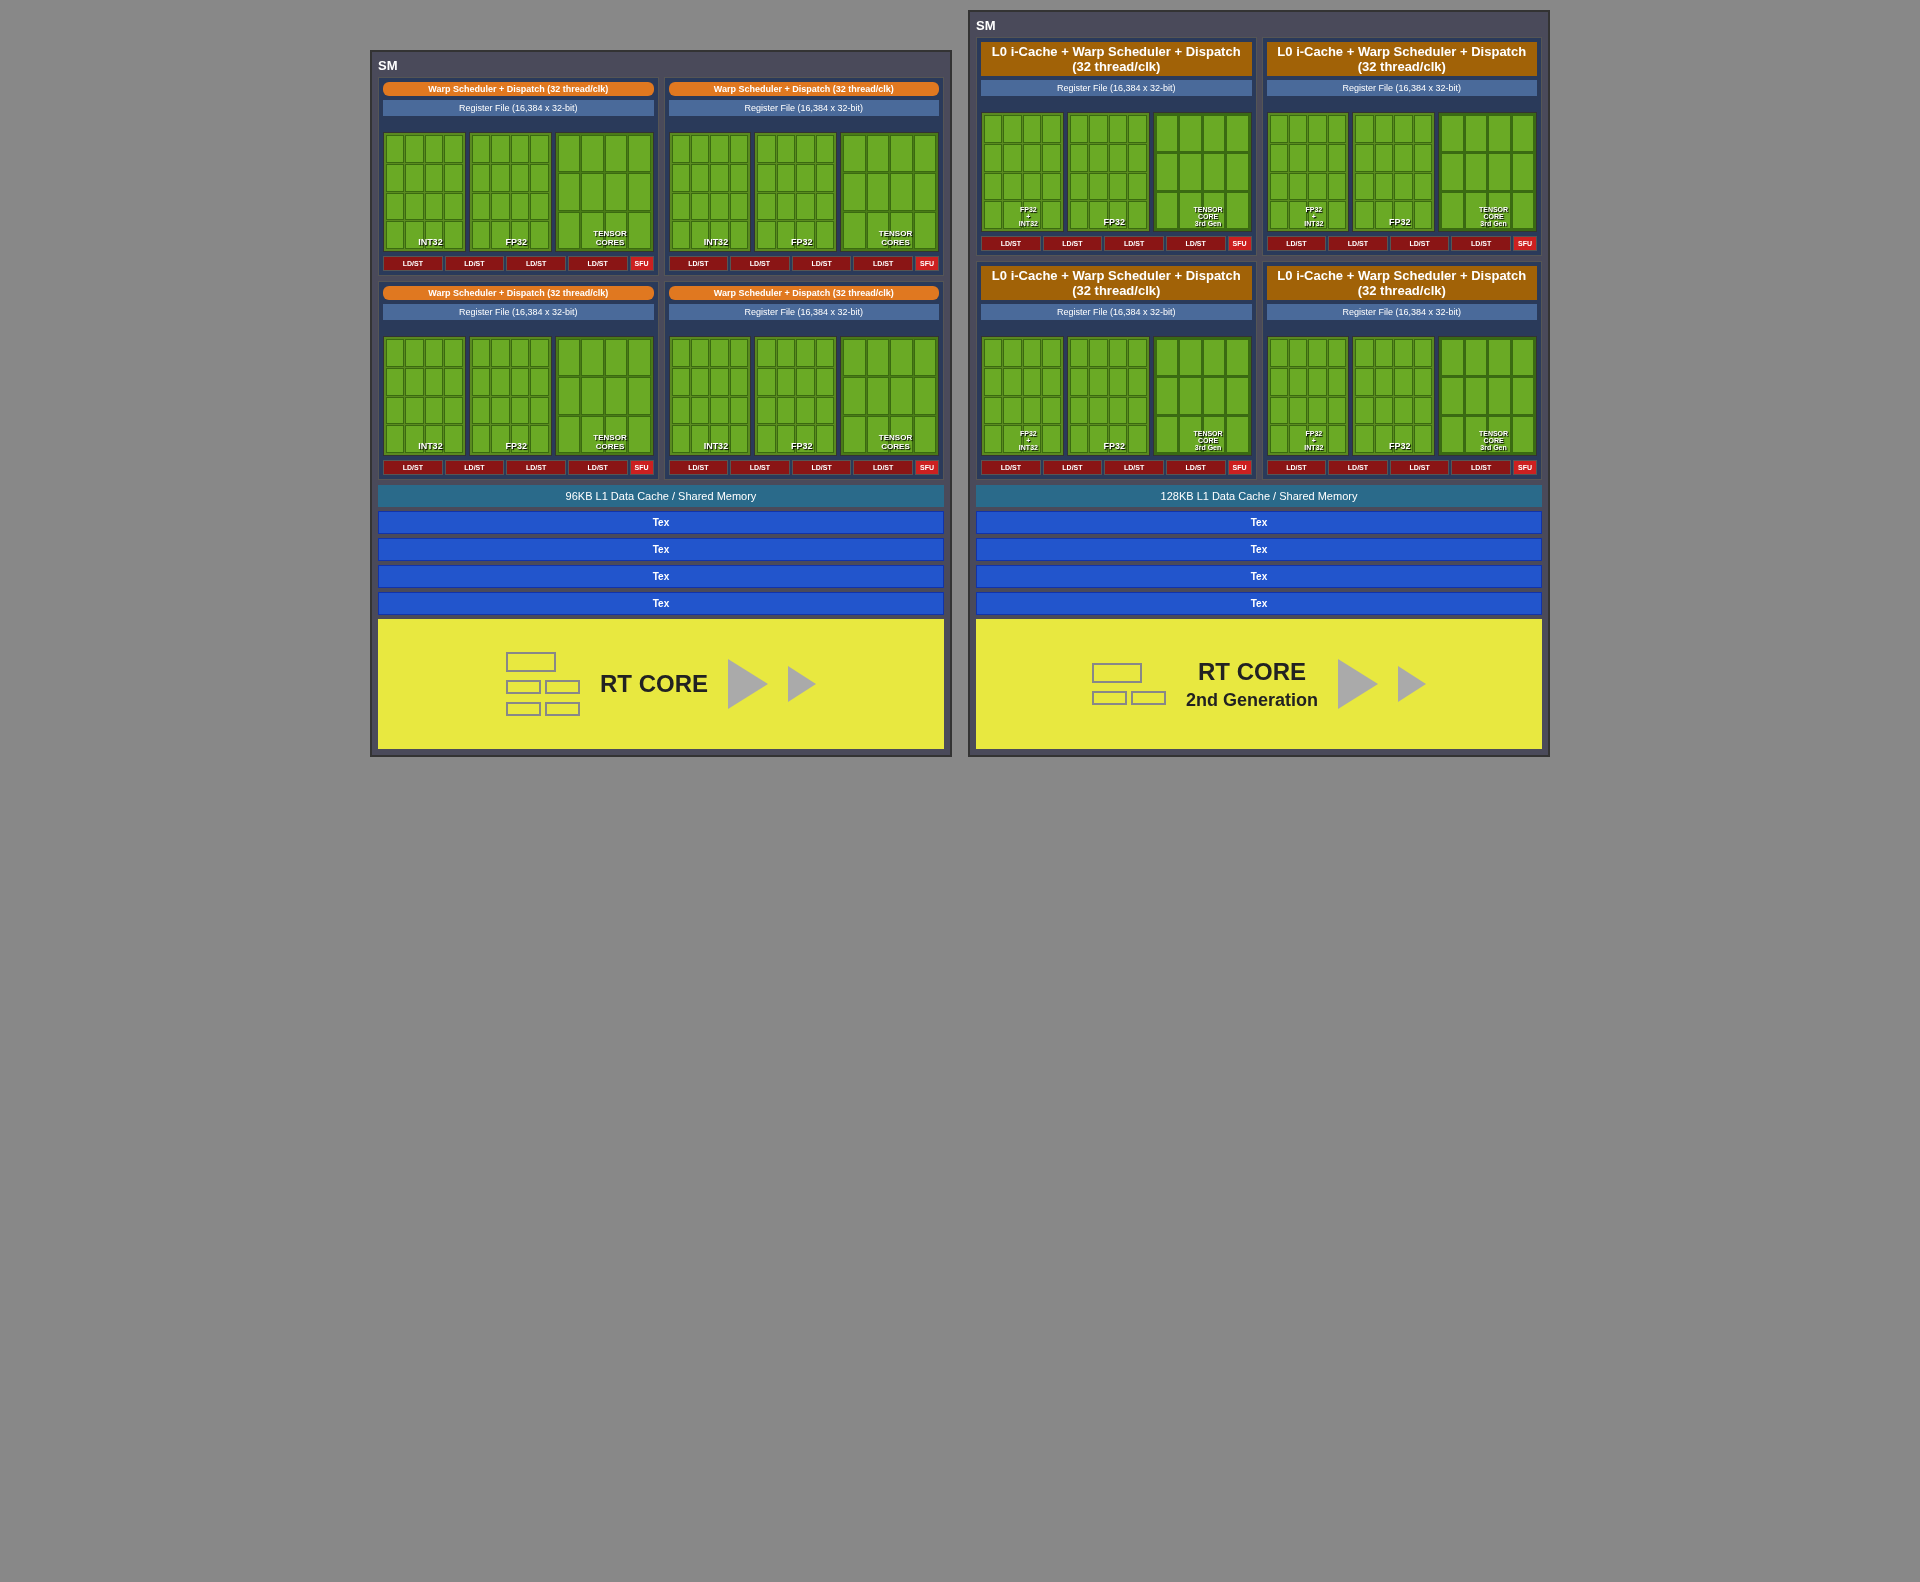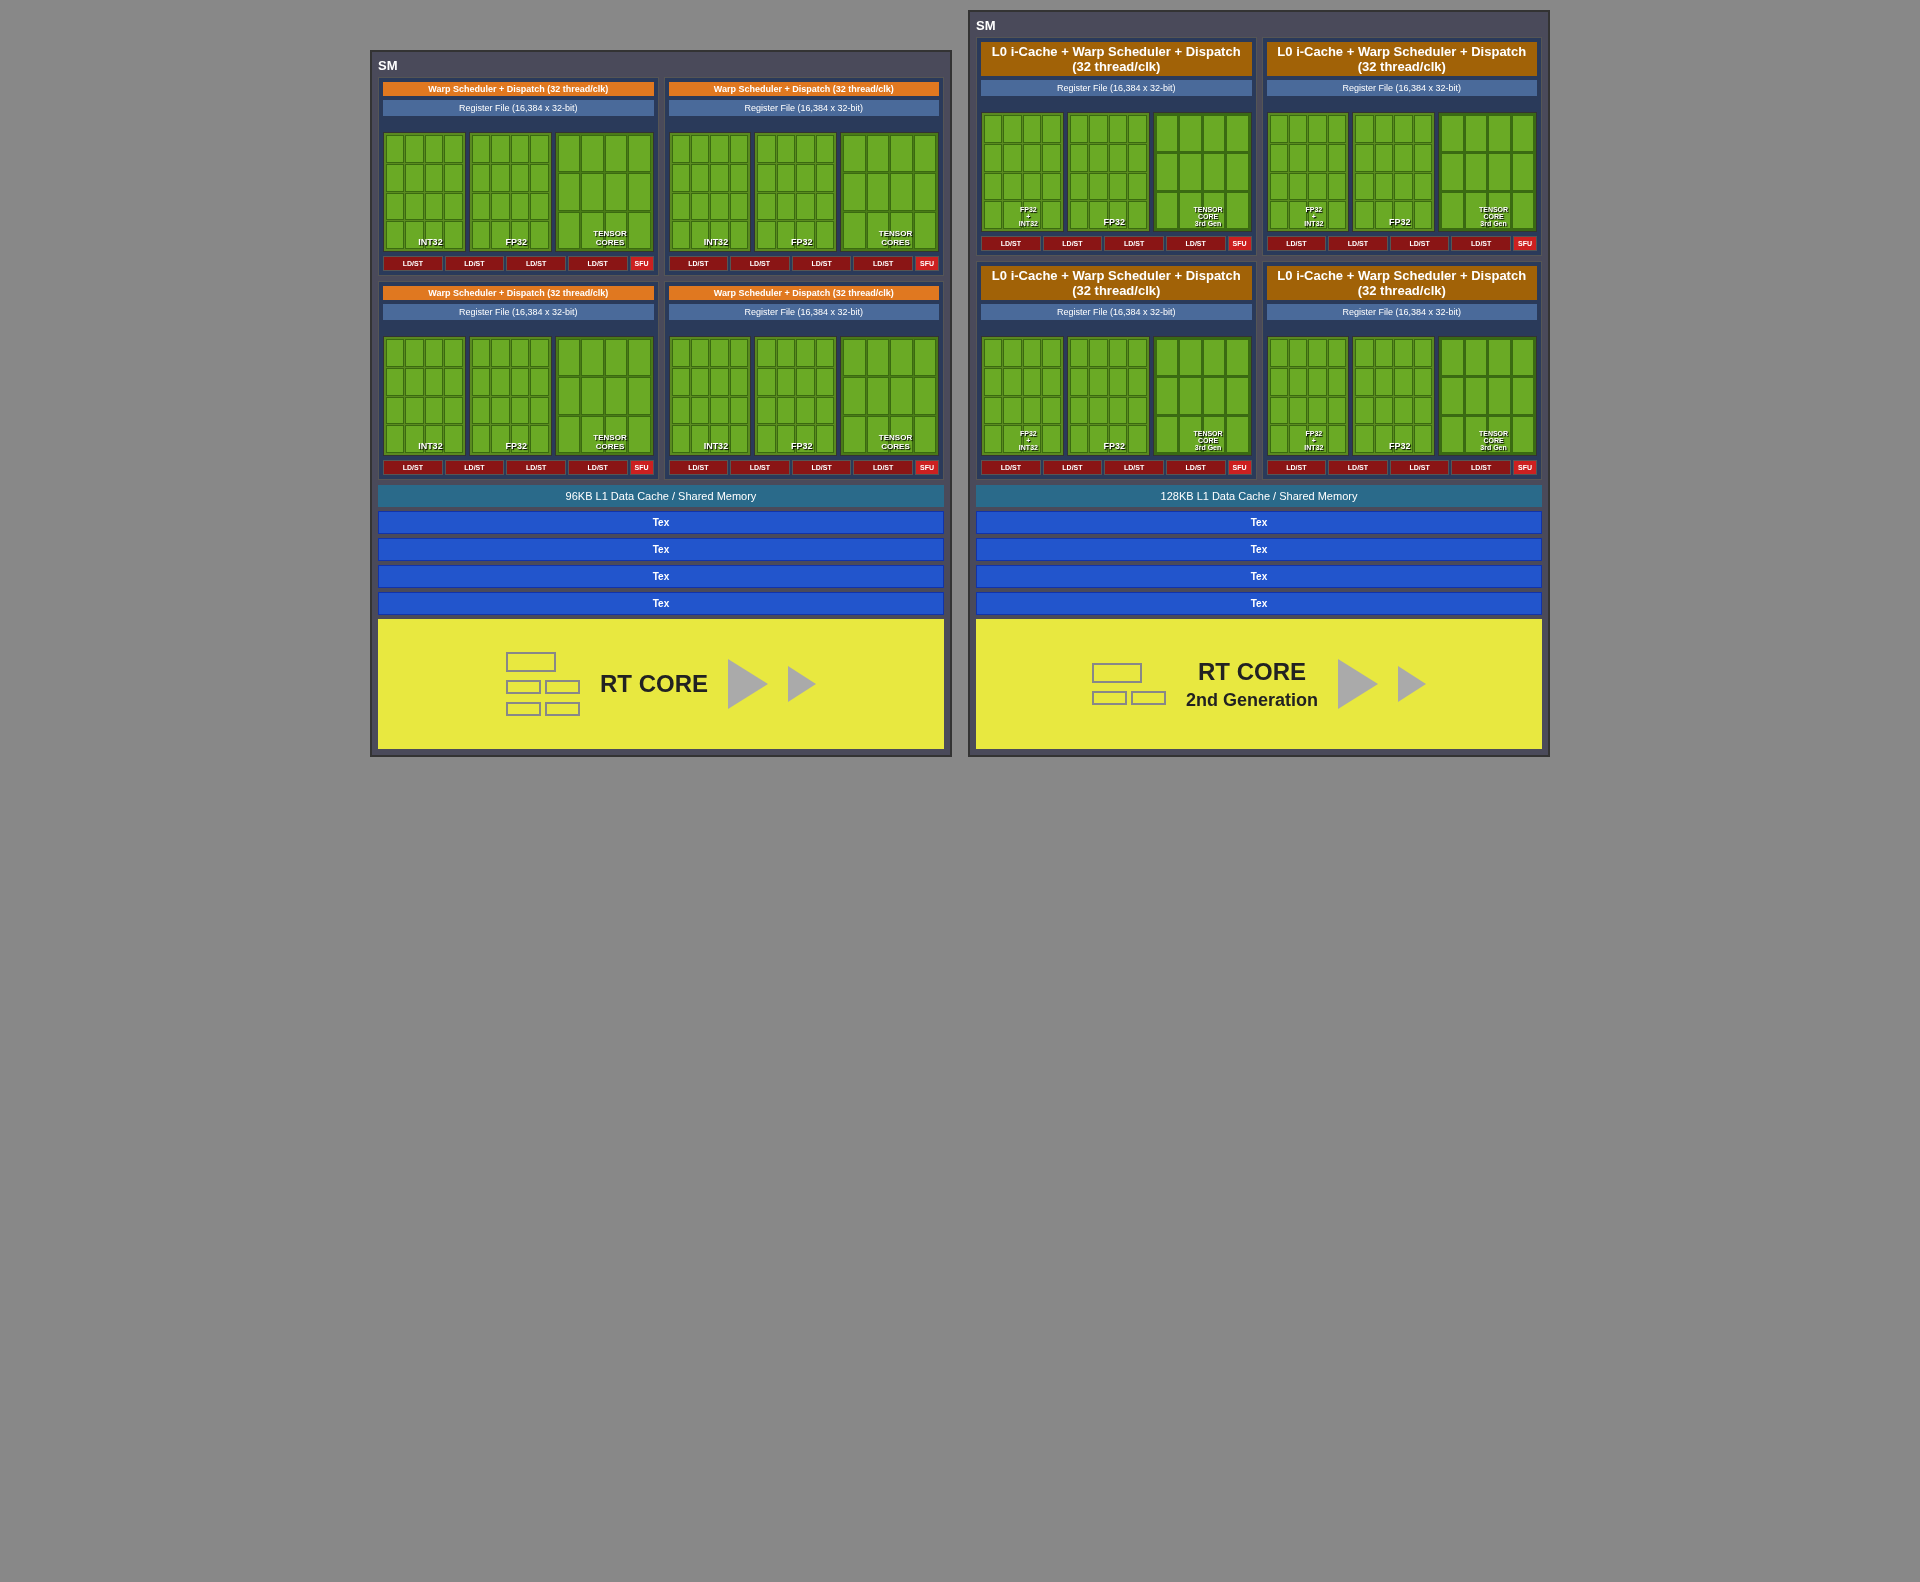--- a/index.html
+++ b/index.html
@@ -41,20 +41,21 @@
       padding: 4px;
     }
     .warp-header {
       background: #e07820;
       color: white;
       font-size: 9px;
       font-weight: bold;
       text-align: center;
       padding: 2px 4px;
       margin-bottom: 4px;
+      border-radius: 6px;
     }
     .register-file {
       background: #4a6a9a;
       color: white;
       font-size: 9px;
       text-align: center;
       padding: 3px;
       margin-bottom: 16px;
     }
     .core-area {

